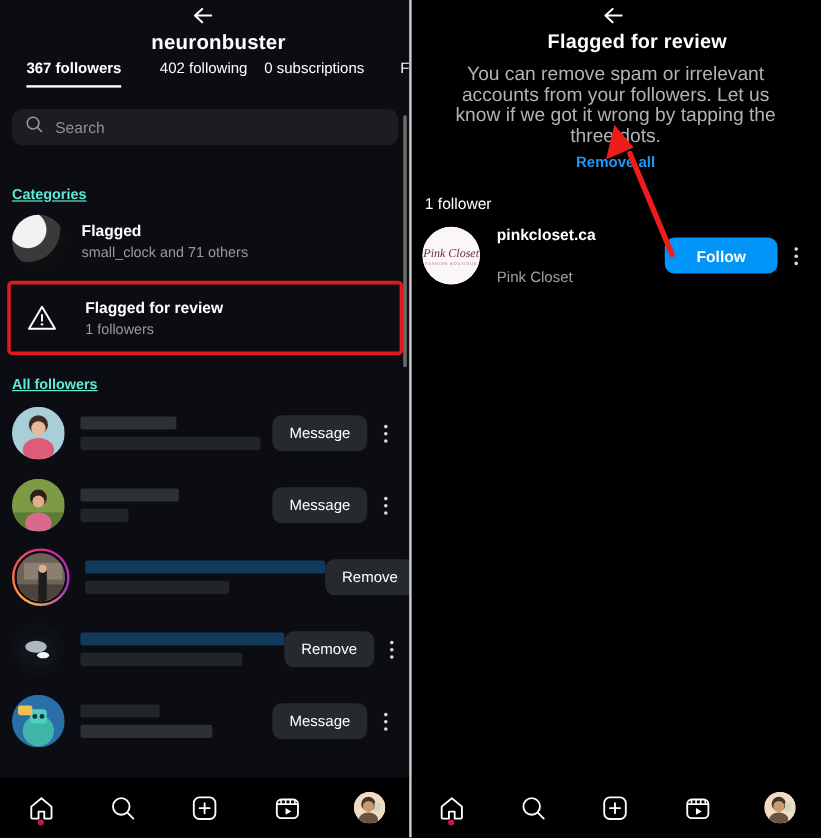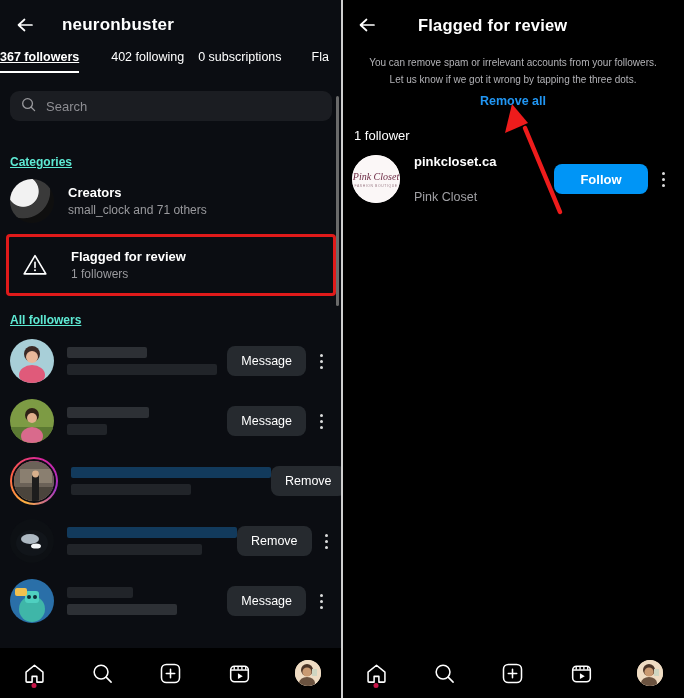--- a/index.html
+++ b/index.html
@@ -14,42 +14,42 @@
   .panel { position: relative; width: 342px; height: 698px; background: #000; overflow: hidden; }
   .panel-left { background: #0b0d12; }
   .panel-right { background: #000; }
 
   .panel-divider {
     position: absolute; left: 341px; top: 0; width: 2px; height: 698px;
     background: #cfcfcf; z-index: 40;
   }
 
   
-  .hdr { display: flex; align-items: center; height: 50px; padding: 0 14px; }
+  .hdr { display: flex; align-items: center; height: 50px; padding: 0 14px; flex-direction: column; }
   .back-arrow { width: 26px; height: 26px; flex: 0 0 26px; }
   .back-arrow svg { display: block; }
   .hdr-title {
     color: #fff; font-size: 17px; font-weight: bold; margin-left: 22px;
     letter-spacing: .2px;
   }
   .hdr-right { justify-content: flex-start; }
   .hdr-right .hdr-title { margin-left: 36px; font-size: 16.5px; }
 
   
   .tabs { display: flex; height: 32px; align-items: flex-start; position: relative; }
   .tab {
     color: #ffffff; font-size: 12.5px; white-space: nowrap;
     padding: 0 0 9px 0; position: relative;
   }
   .tab.active { color: #fff; font-weight: bold; }
   .tab.active::after {
     content: ""; position: absolute; left: 0; right: 0; bottom: 0;
     height: 2px; background: #fff;
   }
-  .tab-0 { margin-left: 0; text-decoration: underline; }
+  .tab-0 { margin-left: 22px; }
   .tab-1 { margin-left: 32px; }
   .tab-2 { margin-left: 14px; }
   .tab-3 { margin-left: 30px; }
 
   
   .search-wrap { padding: 9px 10px 16px 10px; }
   .search-box {
     display: flex; align-items: center; gap: 10px;
     height: 30px; border-radius: 9px; background: #1b1d22; padding: 0 11px;
   }
@@ -109,21 +109,21 @@
     height: 30px; padding: 0 14px; cursor: pointer; white-space: nowrap;
   }
   .kebab { width: 22px; flex: 0 0 22px; display: flex; flex-direction: column;
     align-items: center; gap: 3px; margin-left: 4px; cursor: pointer; }
   .kebab i { width: 3px; height: 3px; border-radius: 50%; background: #dcdcdc; display: block; }
   .scroll-thumb { position: absolute; right: 3px; top: 96px; width: 3px;
     height: 210px; background: #6a6a6a; border-radius: 2px; }
 
   
   .rp-desc {
-    color: #b3b3b7; font-size: 10px; line-height: 17px; text-align: center;
+    color: #b3b3b7; font-size: 16px; line-height: 17px; text-align: center;
     padding: 4px 26px 0 26px;
   }
   .rp-removeall {
     display: block; text-align: center; color: #2196f3; font-size: 12.5px;
     font-weight: bold; padding-top: 6px; cursor: pointer;
   }
   .rp-count { color: #fff; font-size: 13px; font-weight: normal; padding: 20px 0 0 12px; }
   .rp-row { display: flex; align-items: center; height: 60px; padding: 0 10px; margin-top: 6px; justify-content: center; }
   .pc-avatar {
     width: 48px; height: 48px; flex: 0 0 48px; border-radius: 50%;
@@ -189,21 +189,21 @@
         </span>
         <input type="text" placeholder="Search" style="">
       </div>
     </div>
 
     <div class="section-title">Categories</div>
 
     <div class="cat-row">
       <div class="cat-avatar"></div>
       <div class="cat-txt">
-        <span class="cat-name">Creators</span>
+        <span class="cat-name">Flagged</span>
         <span class="cat-sub">small_clock and 71 others</span>
       </div>
     </div>
 
     <div class="flagged-hilite">
       <div class="cat-icon">
         <svg width="26" height="26" viewBox="0 0 24 24">
             <path d="M12 3.4 22 20.2H2Z" fill="none" stroke="#fff" stroke-width="1.5" stroke-linejoin="round"></path>
             <path d="M12 9.6v4.6" stroke="#fff" stroke-width="1.5" stroke-linecap="round"></path>
             <circle cx="12" cy="16.9" r="0.95" fill="#fff"></circle>

